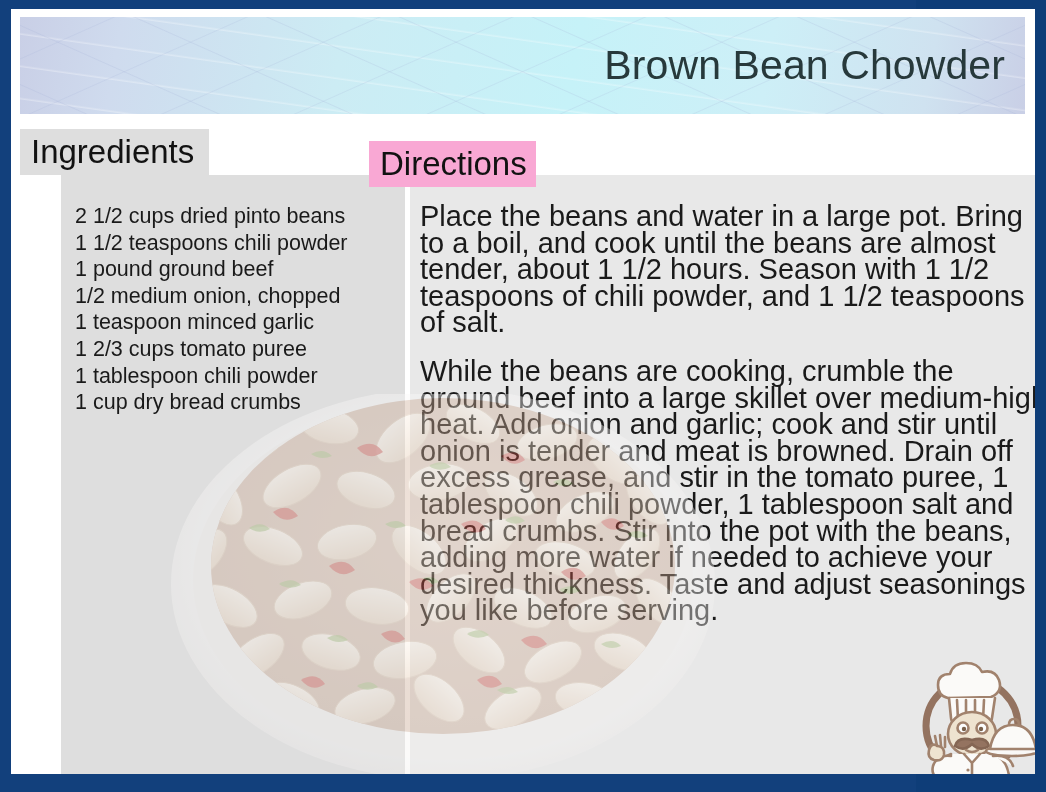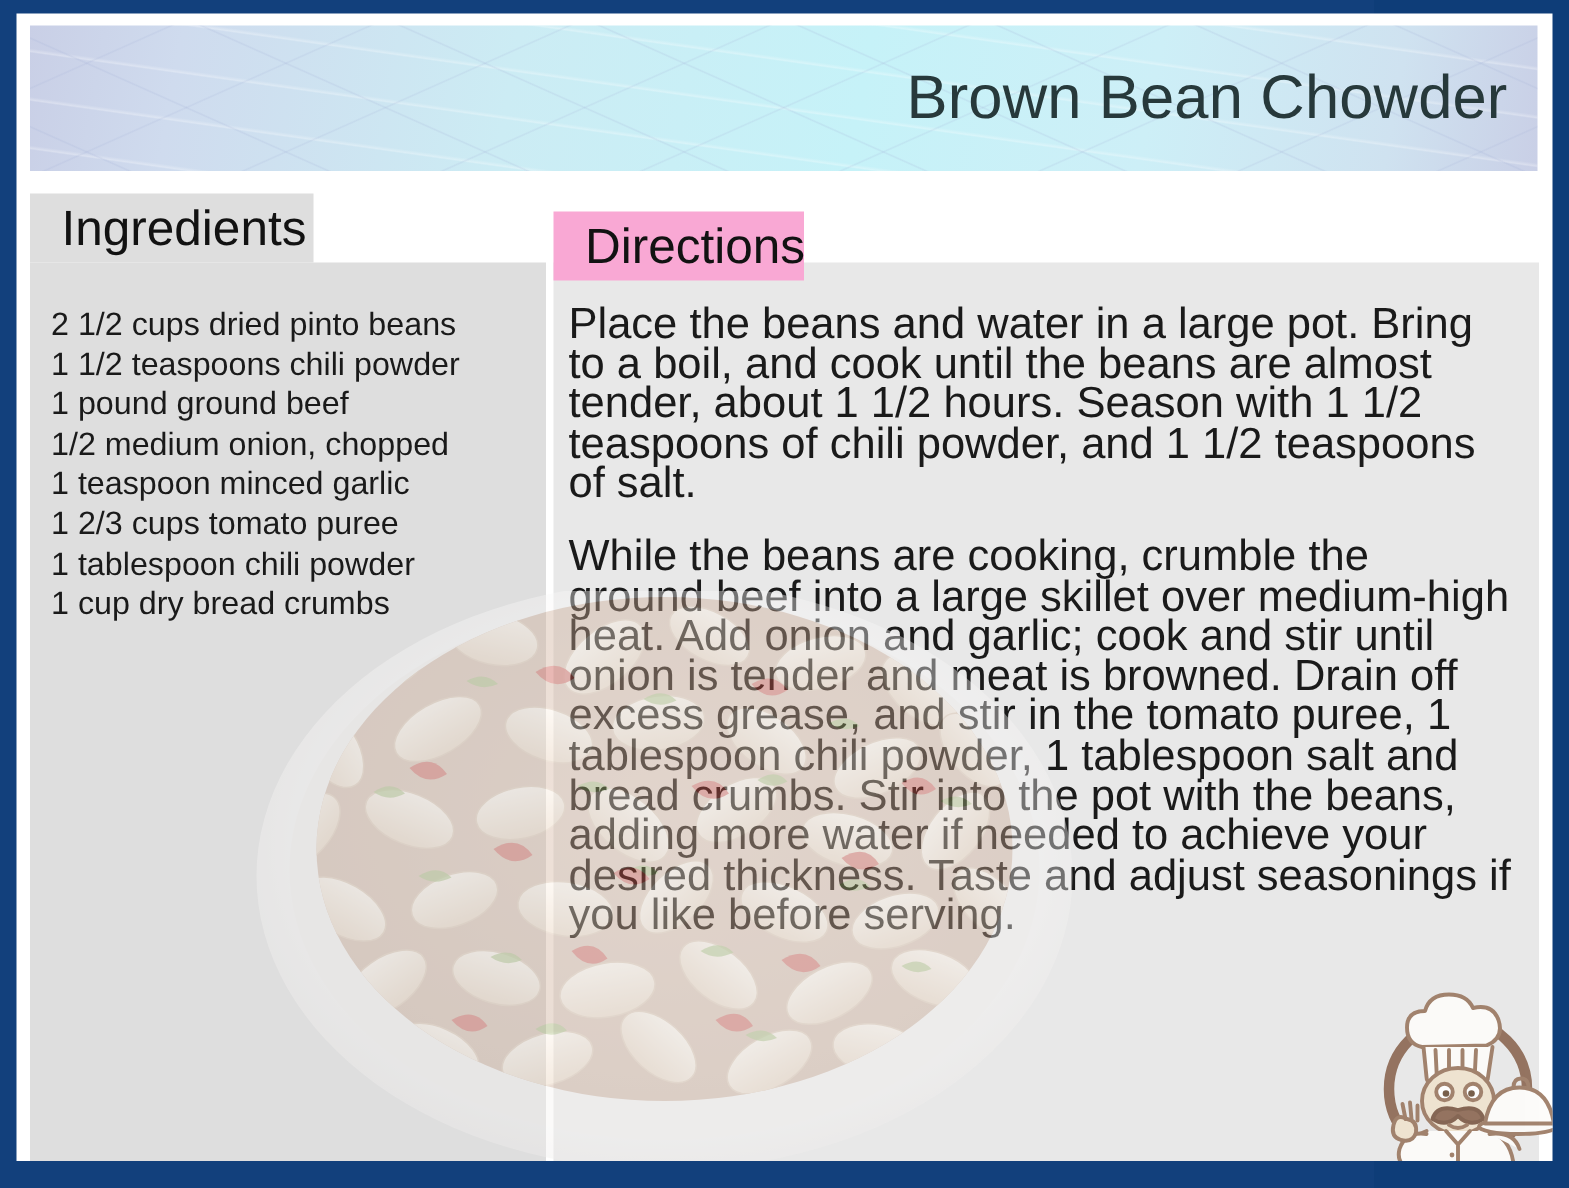--- a/index.html
+++ b/index.html
@@ -90,27 +90,28 @@
     pointer-events: none;
   }
 
   
   .panel-tab {
     position: absolute;
     height: 46px;
     line-height: 46px;
     font-size: 33px;
     color: #121212;
-    padding-left: 21px;
+    padding-left: 11px;
     box-sizing: border-box;
     white-space: nowrap;
   }
   .panel-body {
     position: absolute;
     box-sizing: border-box;
+    margin-left: 41px;
   }
 
   #ingredients-tab {
     left: 9px;
     top: 120px;
     width: 189px;
     background: #dedede;
   }
   #ingredients-body {
     left: 9px;

